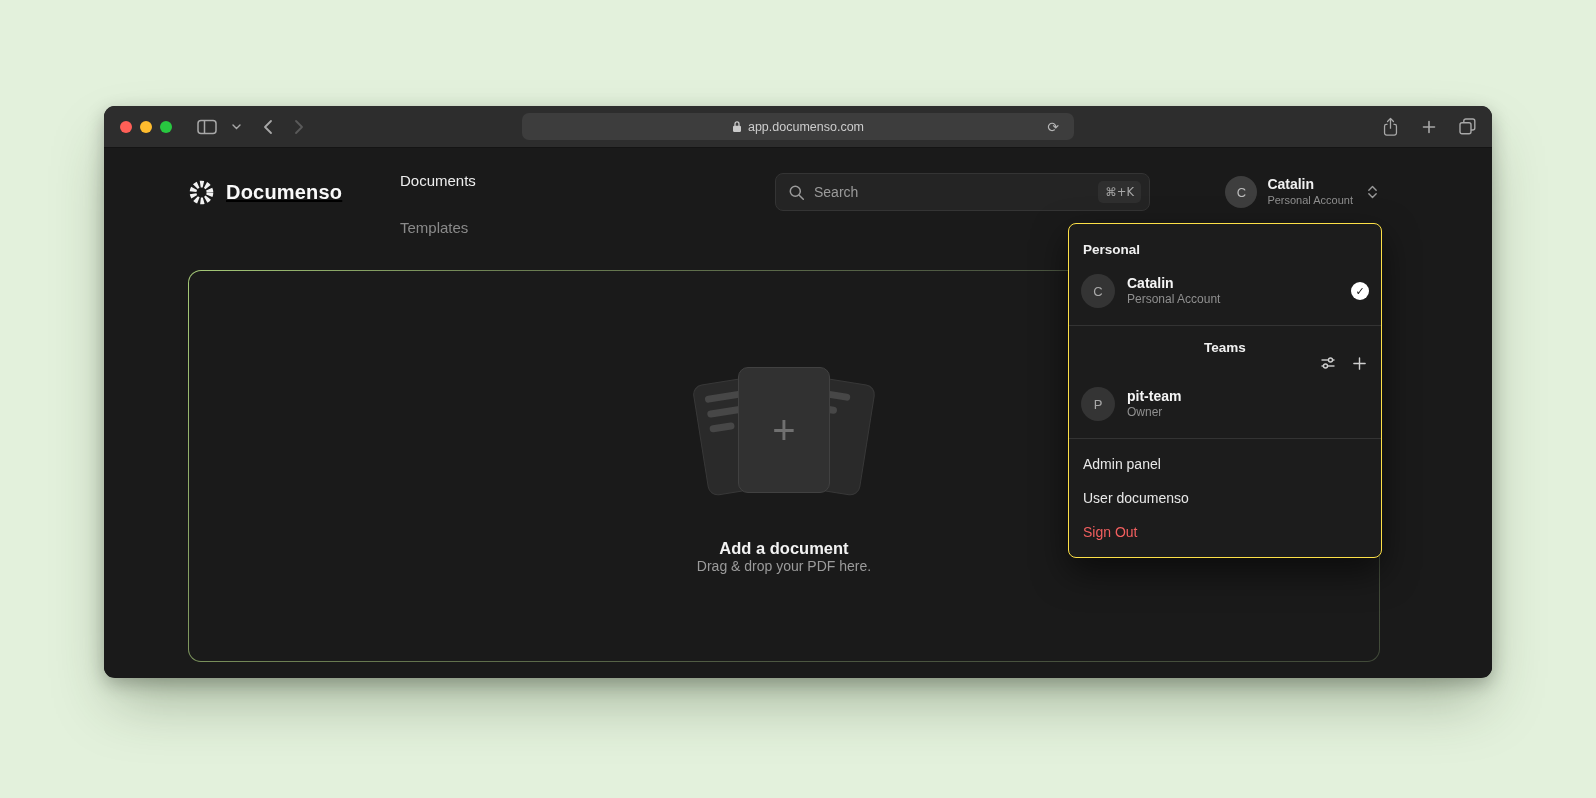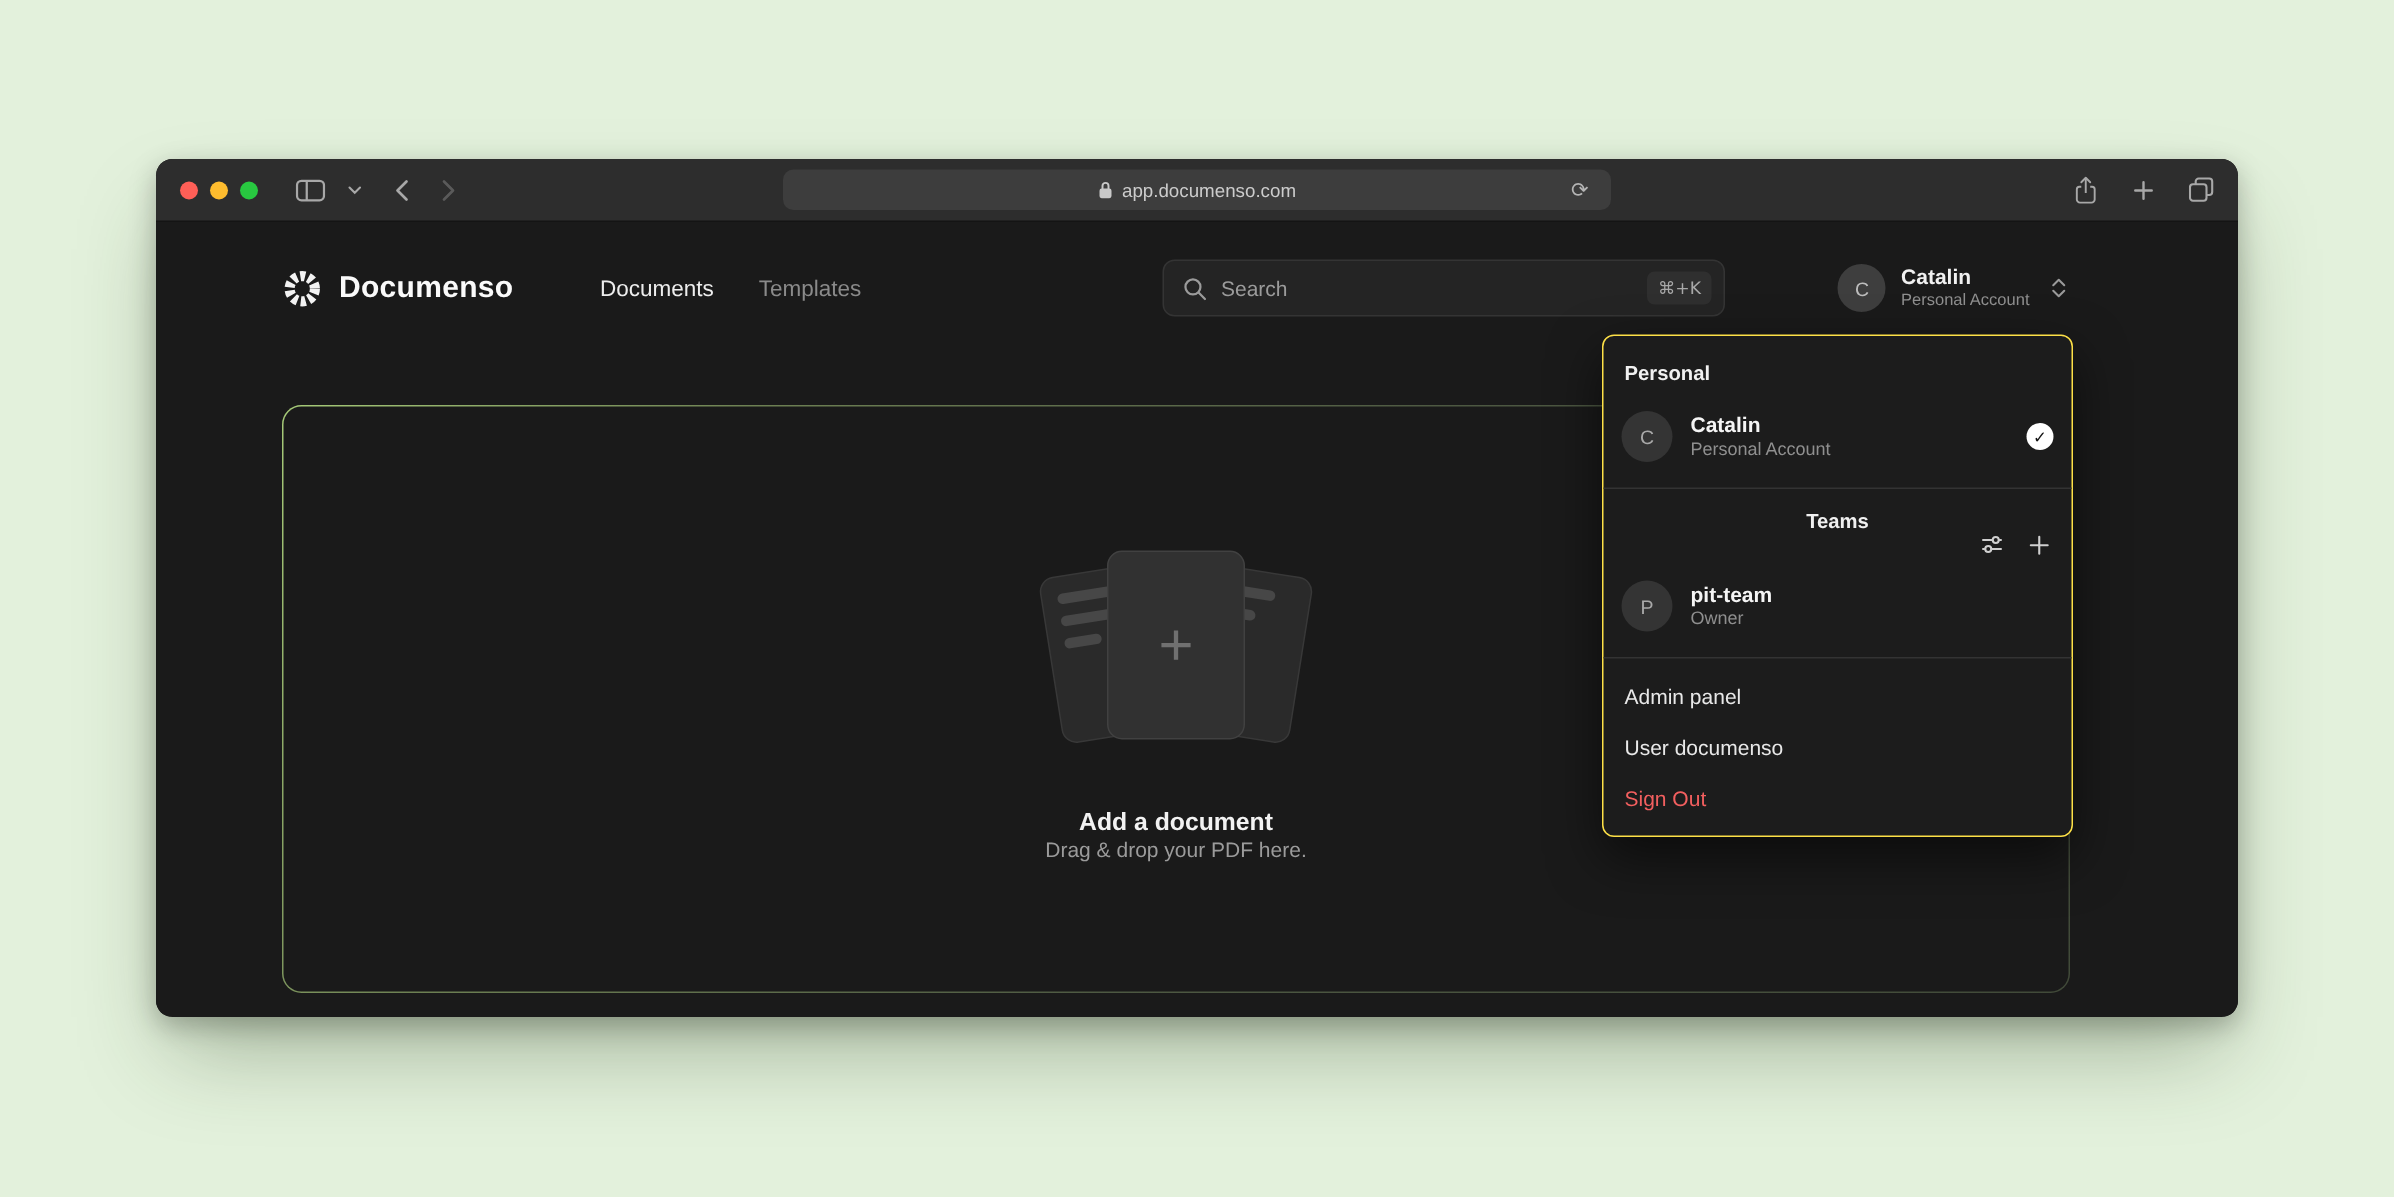--- a/index.html
+++ b/index.html
@@ -55,26 +55,26 @@
   .tb-right { margin-left: auto; display: flex; align-items: center; gap: 22px; }
 
   
   .app { position: relative; height: 529px; background: #1a1a1a; }
 
   .app-header {
     position: absolute; left: 84px; right: 84px; top: 24px; height: 40px;
   }
   .brand {
     position: absolute; left: 0; top: 0; height: 40px;
-    display: flex; align-items: center; gap: 11px;
+    display: flex; align-items: center; gap: 11px; text-decoration: underline;
   }
   .brand-name { color: #fafafa; font-size: 20px; font-weight: 700; letter-spacing: .2px; }
   .main-nav {
     position: absolute; left: 212px; top: 0; height: 40px;
-    display: flex; align-items: center; gap: 30px;
+    display: flex; gap: 30px; flex-direction: column;
   }
   .nav-link { font-size: 15px; font-weight: 500; color: #8a8a8a; text-decoration: none; }
   .nav-link.active { color: #ededed; }
 
   .search {
     position: absolute; left: 587px; top: 1px;
     width: 375px; height: 38px; box-sizing: border-box;
     background: #242424; border: 1px solid #343434; border-radius: 8px;
     display: flex; align-items: center; gap: 9px; padding: 0 8px 0 12px;
   }

